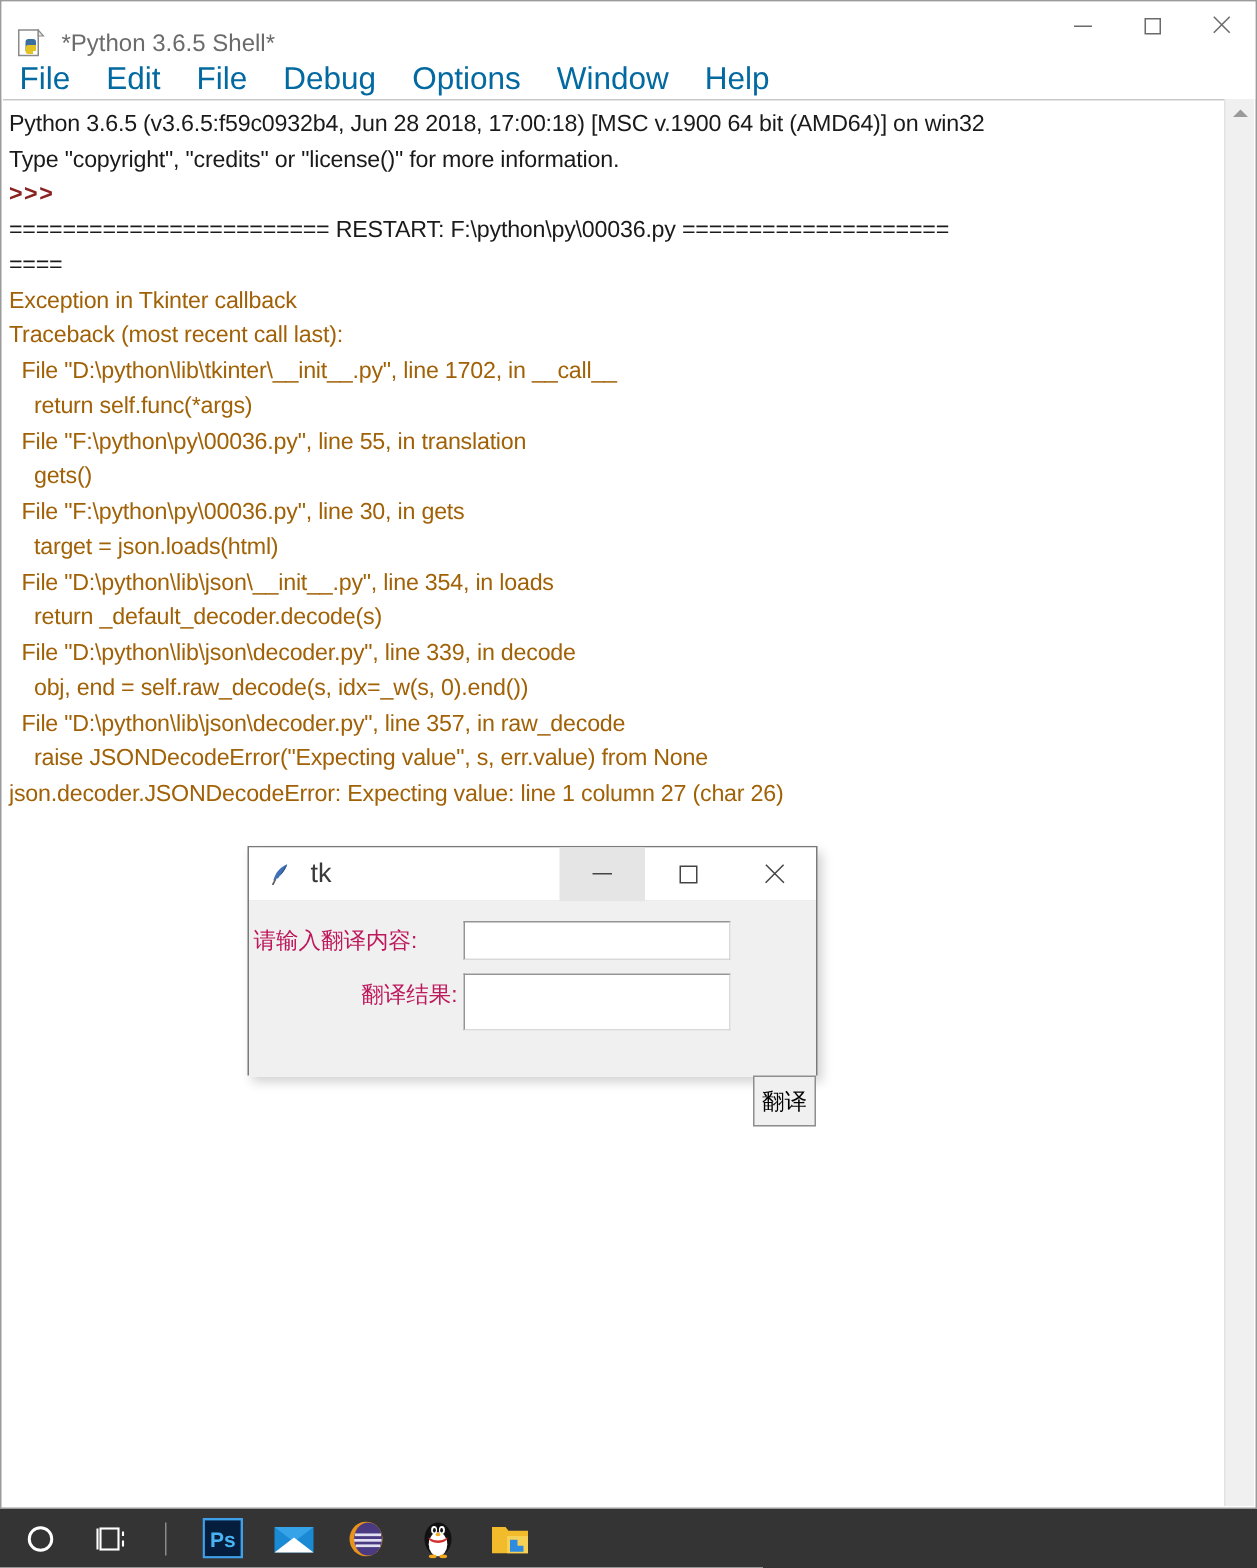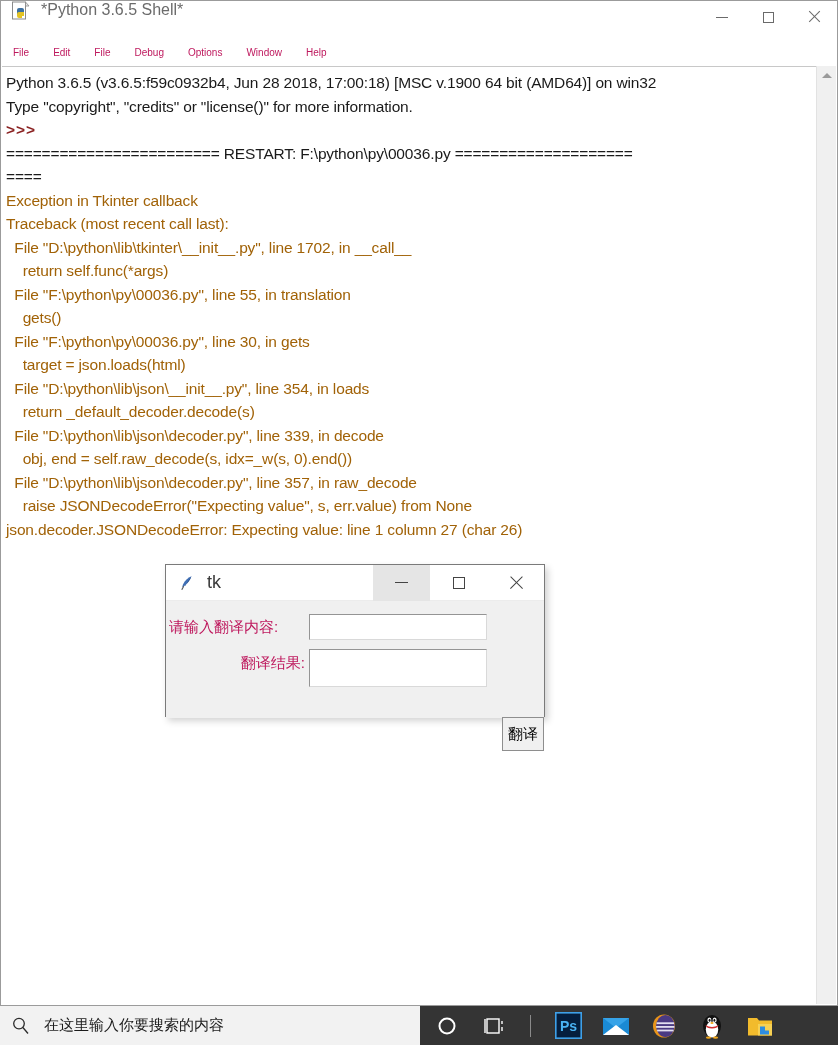--- a/index.html
+++ b/index.html
@@ -28,21 +28,21 @@
     overflow: hidden;
   }
 
   #idle-titlebar {
     position: absolute;
     left: 0; top: 0;
     width: 100%;
     height: 38px;
     background: #ffffff;
     display: flex;
-    align-items: flex-start;
+    align-items: flex-end;
   }
   #idle-app-icon {
     width: 20px; height: 20px;
     margin-left: 10px;
     position: relative;
     flex: none;
   }
   #idle-title-text {
     margin-left: 10px;
     font-size: 16px;
@@ -77,22 +77,22 @@
     left: 0; top: 38px;
     width: 100%;
     height: 27px;
     background: #ffffff;
     display: flex;
     align-items: center;
     padding-left: 12px;
     box-sizing: border-box;
   }
   .menu-item {
-    font-size: 10px;
-    color: #be185d;
+    font-size: 21px;
+    color: #0369a1;
     margin-right: 24px;
     font-family: "Liberation Sans", sans-serif;
     white-space: nowrap;
     cursor: default;
   }
 
   #idle-text-area {
     position: absolute;
     left: 1px; top: 65px;
     width: 815px;
@@ -383,29 +383,20 @@
     <div class="tk-entry" id="tk-entry-input"></div>
     <div class="tk-entry" id="tk-entry-result"></div>
 
     <div id="tk-translate-button">翻译</div>
   </div>
 
 </div>
 
 <div id="taskbar">
 
-  <div id="taskbar-search">
-    <span id="search-icon-wrap">
-      <svg width="20" height="20" viewBox="0 0 20 20">
-        <circle cx="8" cy="7.6" r="5.3" fill="none" stroke="#2b2b2b" stroke-width="1.3"></circle>
-        <line x1="11.9" y1="11.5" x2="17" y2="17.5" stroke="#2b2b2b" stroke-width="1.3"></line>
-      </svg>
-    </span>
-    <span id="taskbar-search-text">在这里输入你要搜索的内容</span>
-  </div>
 
   <div id="taskbar-icons">
 
     <div class="tb-icon">
       <svg width="22" height="22" viewBox="0 0 22 22">
         <circle cx="11" cy="11" r="7.5" fill="none" stroke="#ffffff" stroke-width="2"></circle>
       </svg>
     </div>
 
     <div class="tb-icon">

